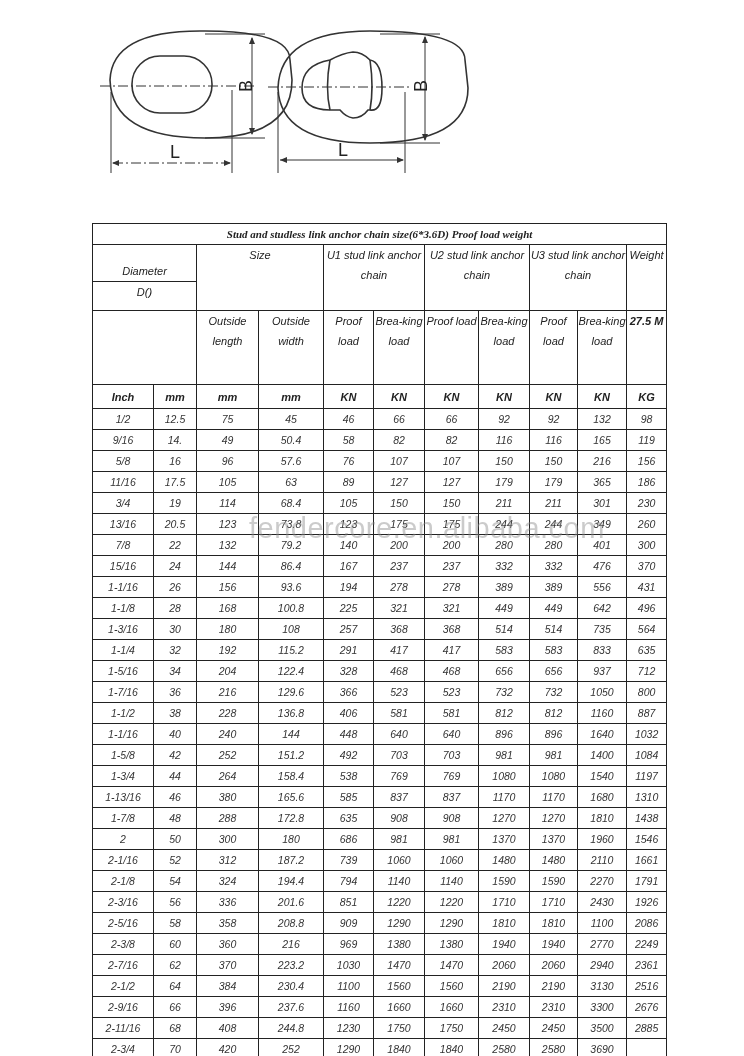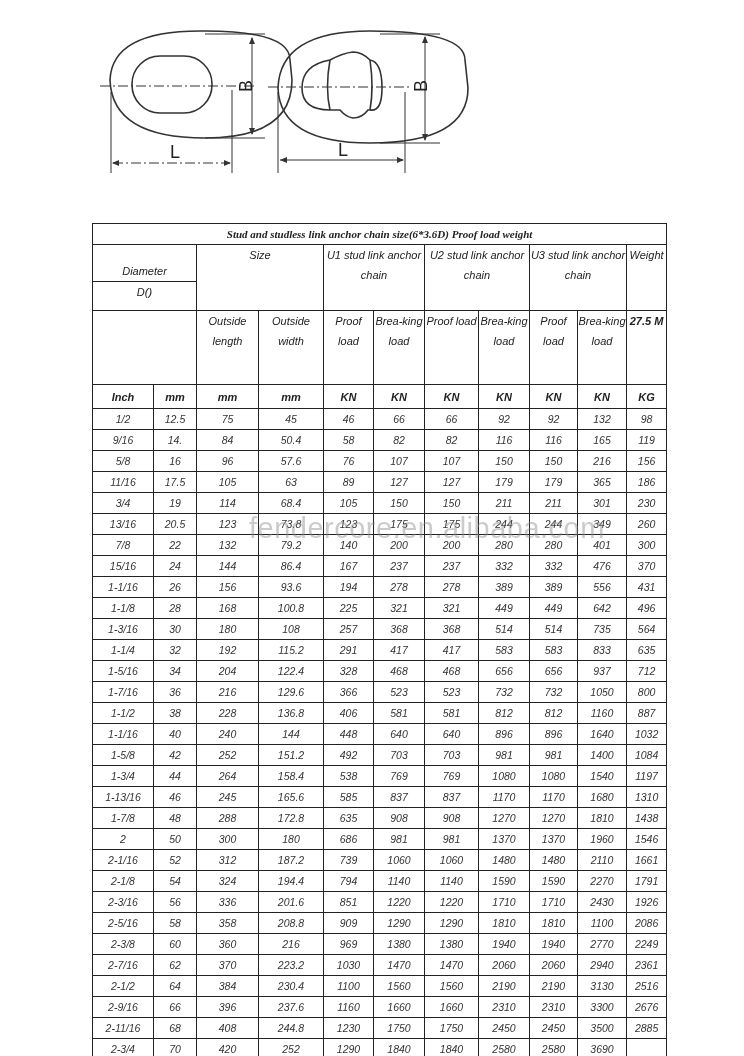--- a/index.html
+++ b/index.html
@@ -122,21 +122,21 @@
         <td>66</td>
         <td>66</td>
         <td>92</td>
         <td>92</td>
         <td>132</td>
         <td>98</td>
       </tr>
       <tr class="data">
         <td>9/16</td>
         <td>14.</td>
-        <td>84</td>
+        <td>49</td>
         <td>50.4</td>
         <td>58</td>
         <td>82</td>
         <td>82</td>
         <td>116</td>
         <td>116</td>
         <td>165</td>
         <td>119</td>
       </tr>
       <tr class="data">
@@ -343,21 +343,21 @@
         <td>769</td>
         <td>769</td>
         <td>1080</td>
         <td>1080</td>
         <td>1540</td>
         <td>1197</td>
       </tr>
       <tr class="data">
         <td>1-13/16</td>
         <td>46</td>
-        <td>245</td>
+        <td>380</td>
         <td>165.6</td>
         <td>585</td>
         <td>837</td>
         <td>837</td>
         <td>1170</td>
         <td>1170</td>
         <td>1680</td>
         <td>1310</td>
       </tr>
       <tr class="data">

